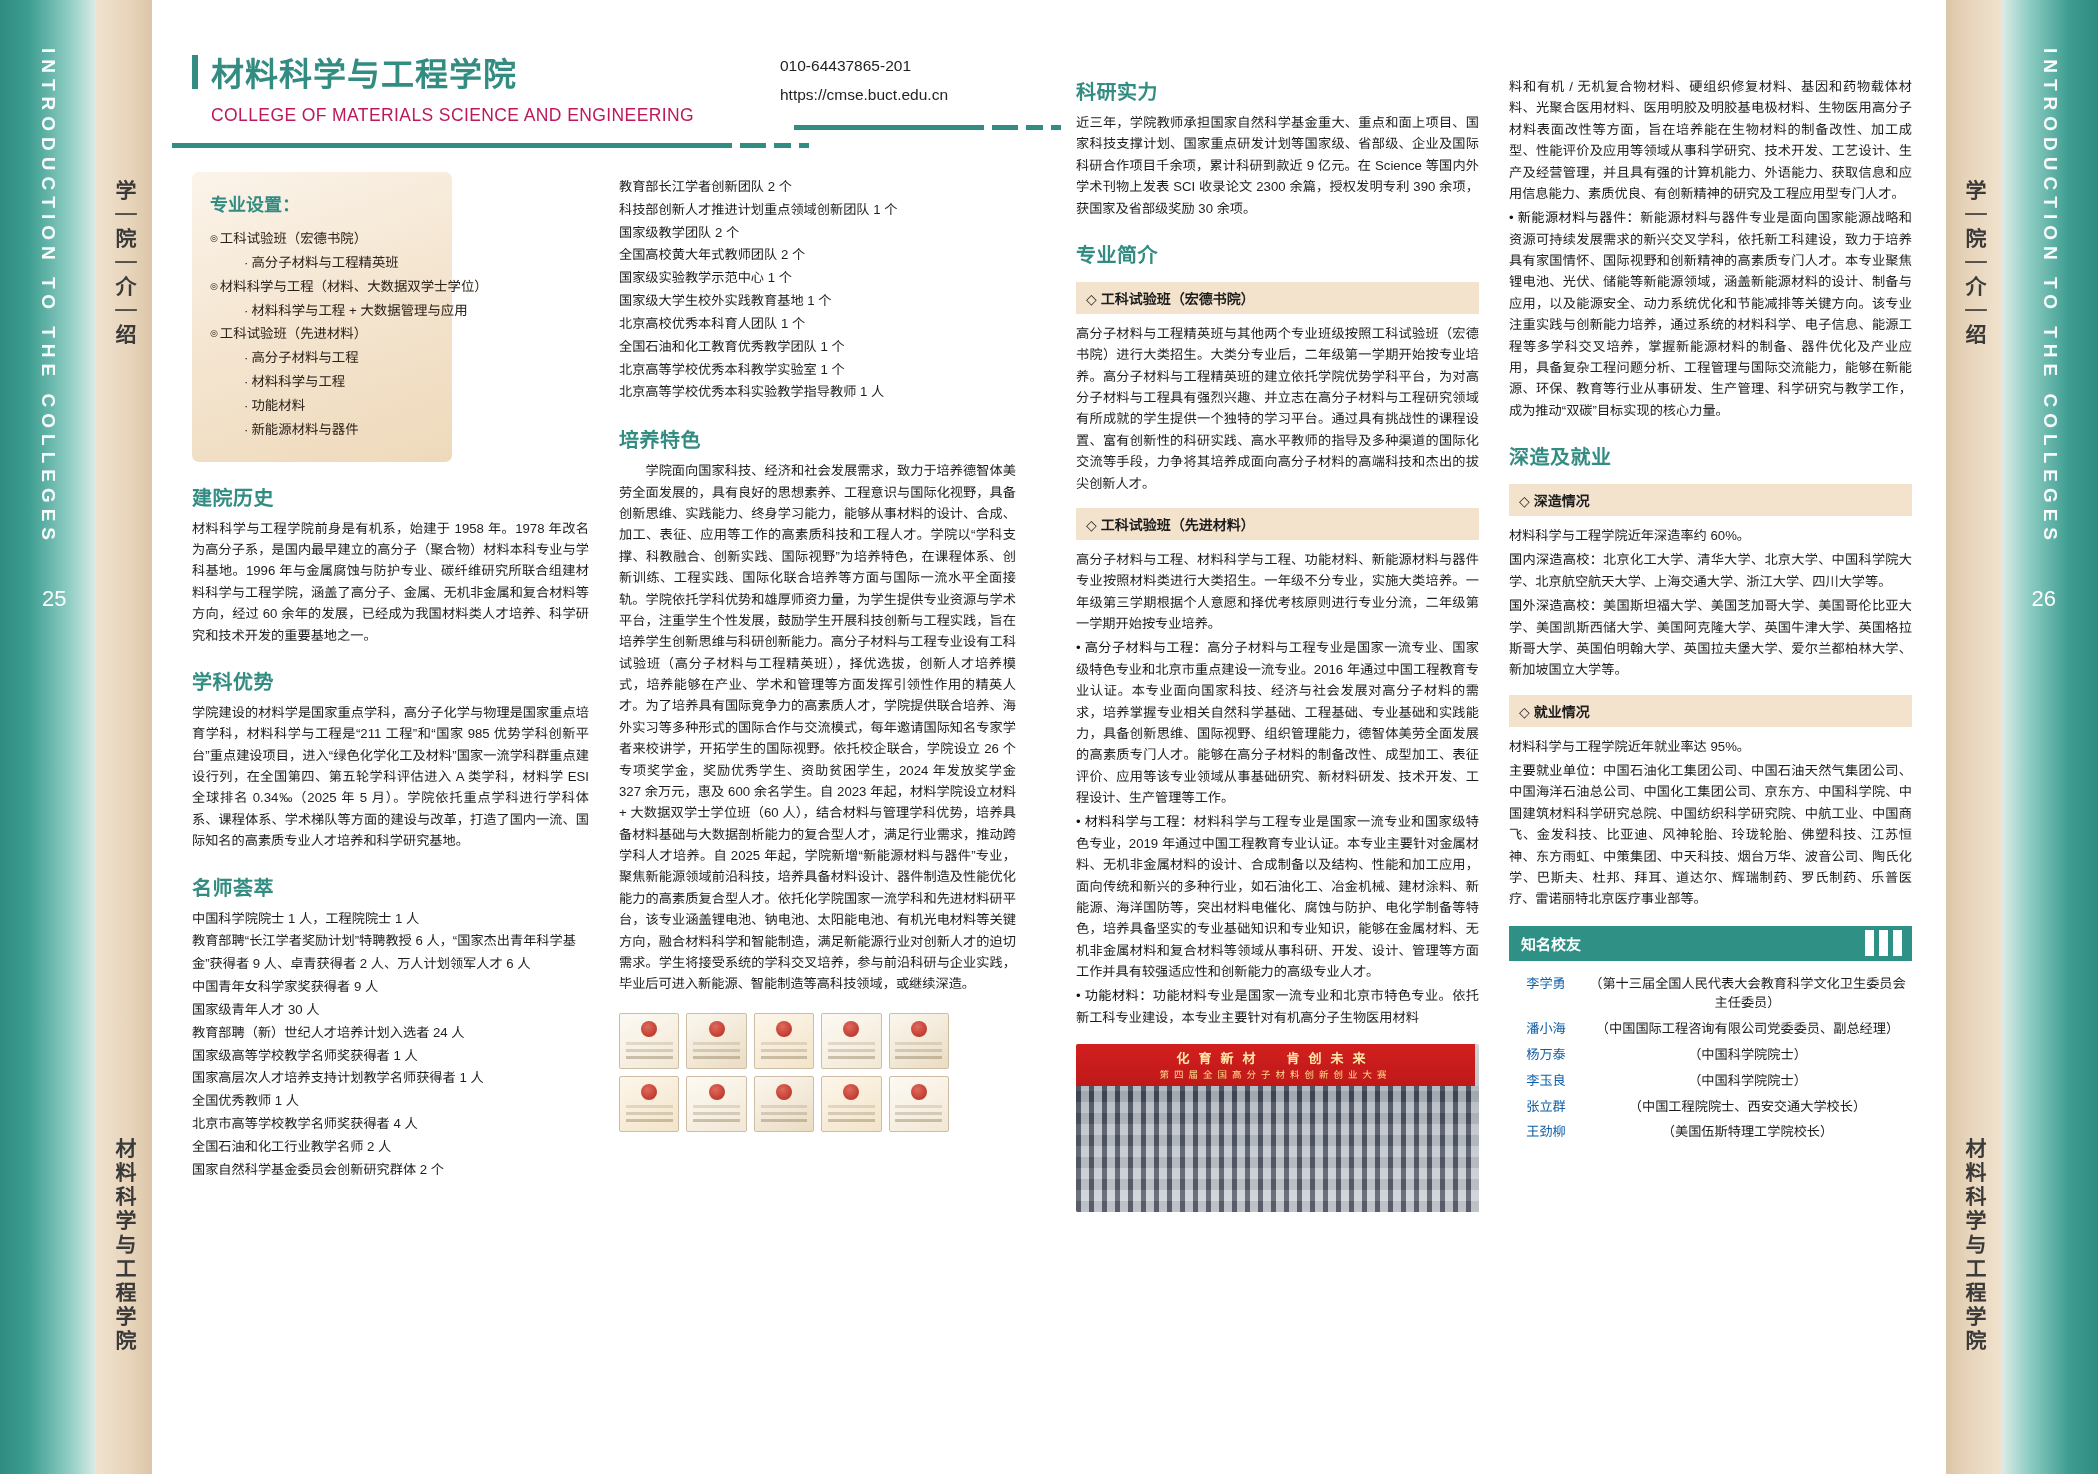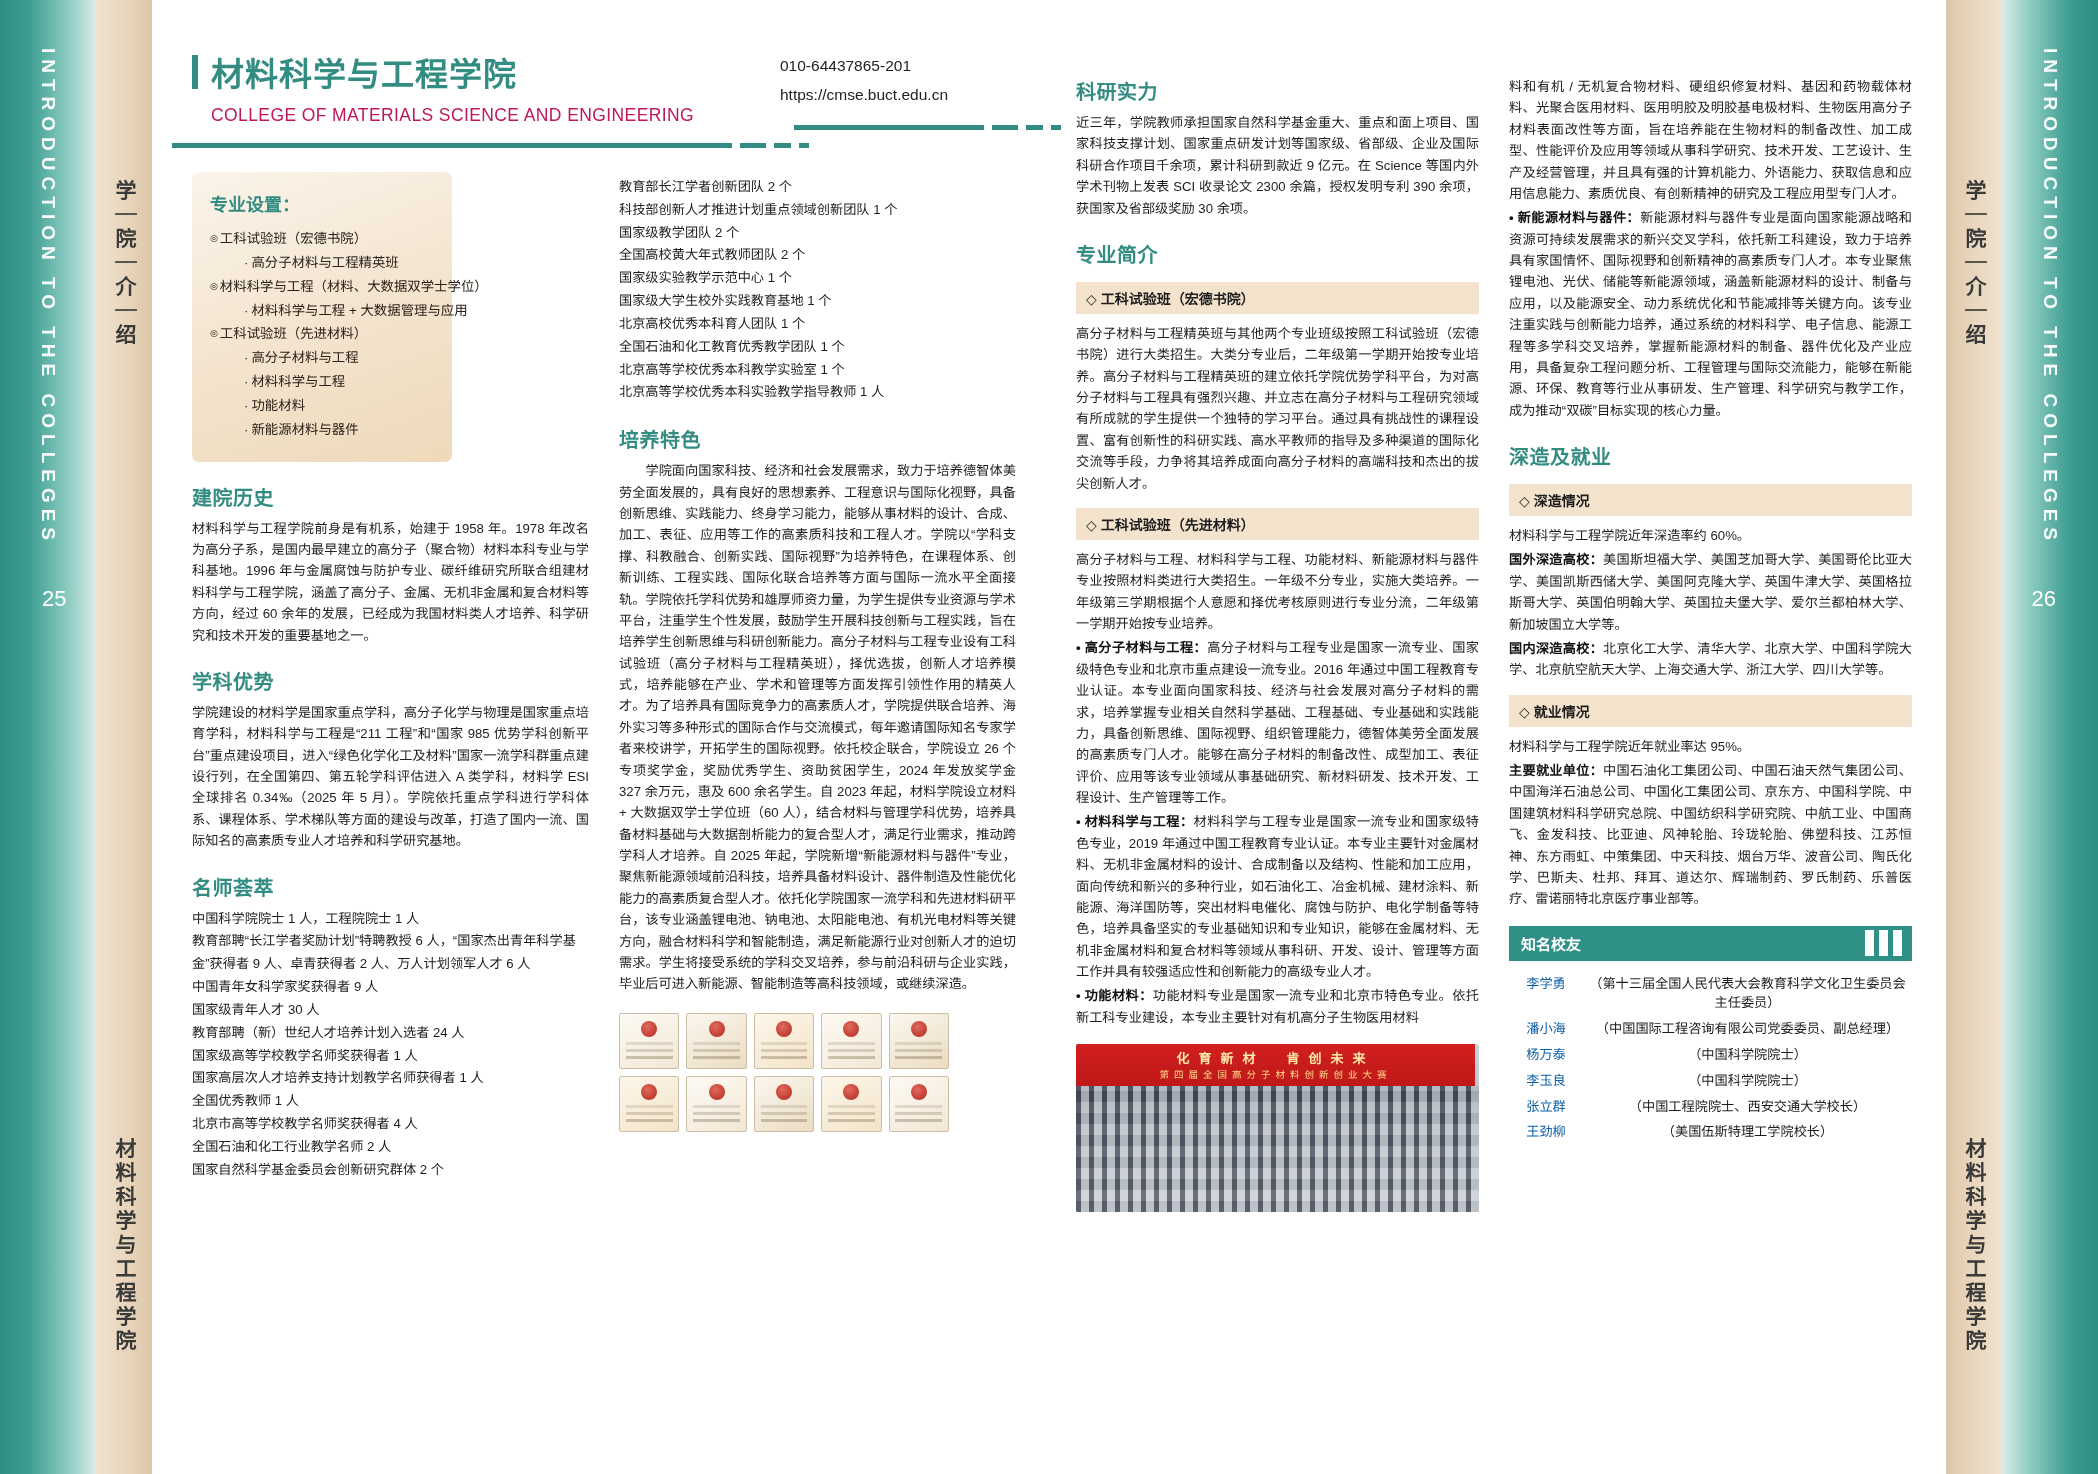--- a/index.html
+++ b/index.html
@@ -214,21 +214,21 @@
   table.alumni { border-collapse: collapse; width: 100%; text-align: center; }
   table.alumni td {
     font-size: 13.2px;
     color: #1d1d1d;
     padding: 3px 0;
     vertical-align: top;
     line-height: 1.5;
   }
   table.alumni td.name { width: 74px; color:#0f5fa8; white-space: nowrap; }
   table.alumni td.desc { color:#1d1d1d; }
-  strong.bk { font-weight: 700; color:#121212; }
+  strong.bk { font-weight: 400; color:#121212; }
 
   
   .certs {
     margin-top: 18px;
     display: grid;
     grid-template-columns: repeat(5, 1fr);
     gap: 7px;
     width: 330px;
   }
   .cert {
@@ -448,24 +448,24 @@
 
         <p class="body">
           <strong class="bk">• 新能源材料与器件：</strong><span>新能源材料与器件专业是面向国家能源战略和资源可持续发展需求的新兴交叉学科，依托新工科建设，致力于培养具有家国情怀、国际视野和创新精神的高素质专门人才。本专业聚焦锂电池、光伏、储能等新能源领域，涵盖新能源材料的设计、制备与应用，以及能源安全、动力系统优化和节能减排等关键方向。该专业注重实践与创新能力培养，通过系统的材料科学、电子信息、能源工程等多学科交叉培养，掌握新能源材料的制备、器件优化及产业应用，具备复杂工程问题分析、工程管理与国际交流能力，能够在新能源、环保、教育等行业从事研发、生产管理、科学研究与教学工作，成为推动“双碳”目标实现的核心力量。</span>
         </p>
 
         <h3 class="sec">深造及就业</h3>
 
         <div class="band">深造情况</div>
         <p class="body">材料科学与工程学院近年深造率约 60%。</p>
         <p class="body">
+          <strong class="bk">国内深造高校：</strong><span>北京化工大学、清华大学、北京大学、中国科学院大学、北京航空航天大学、上海交通大学、浙江大学、四川大学等。</span>
+        </p>
+        <p class="body">
           <strong class="bk">国外深造高校：</strong><span>美国斯坦福大学、美国芝加哥大学、美国哥伦比亚大学、美国凯斯西储大学、美国阿克隆大学、英国牛津大学、英国格拉斯哥大学、英国伯明翰大学、英国拉夫堡大学、爱尔兰都柏林大学、新加坡国立大学等。</span>
-        </p>
-        <p class="body">
-          <strong class="bk">国内深造高校：</strong><span>北京化工大学、清华大学、北京大学、中国科学院大学、北京航空航天大学、上海交通大学、浙江大学、四川大学等。</span>
         </p>
 
         <div class="band">就业情况</div>
         <p class="body">材料科学与工程学院近年就业率达 95%。</p>
         <p class="body">
           <strong class="bk">主要就业单位：</strong><span>中国石油化工集团公司、中国石油天然气集团公司、中国海洋石油总公司、中国化工集团公司、京东方、中国科学院、中国建筑材料科学研究总院、中国纺织科学研究院、中航工业、中国商飞、金发科技、比亚迪、风神轮胎、玲珑轮胎、佛塑科技、江苏恒神、东方雨虹、中策集团、中天科技、烟台万华、波音公司、陶氏化学、巴斯夫、杜邦、拜耳、道达尔、辉瑞制药、罗氏制药、乐普医疗、雷诺丽特北京医疗事业部等。</span>
         </p>
 
         <div class="teal-band">
           <span>知名校友</span>

